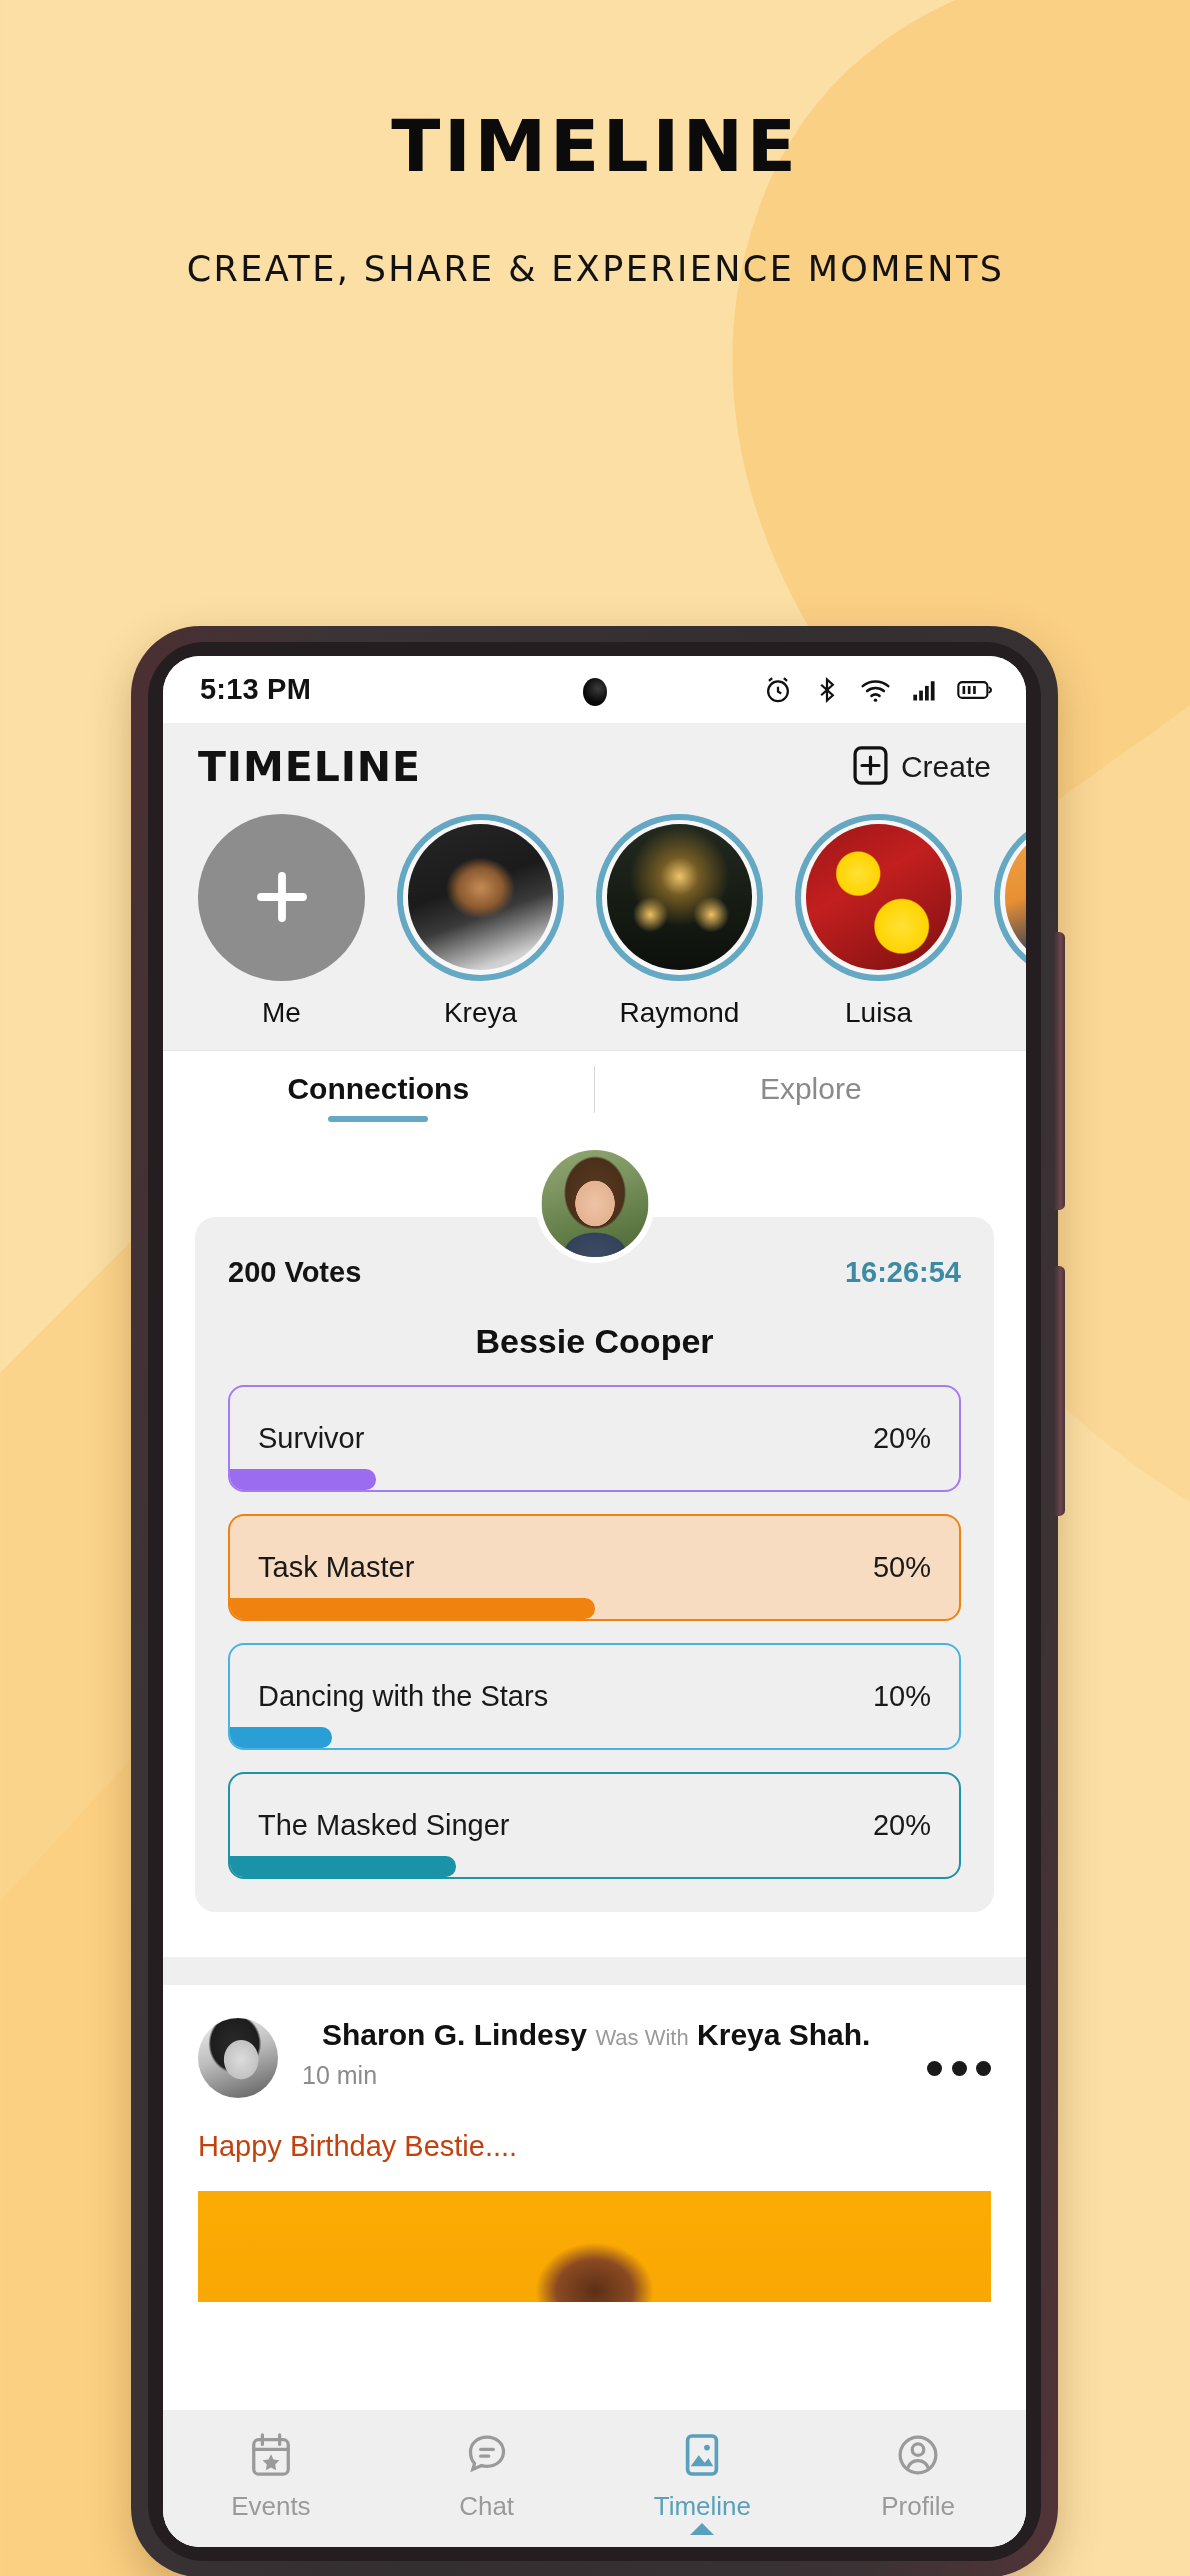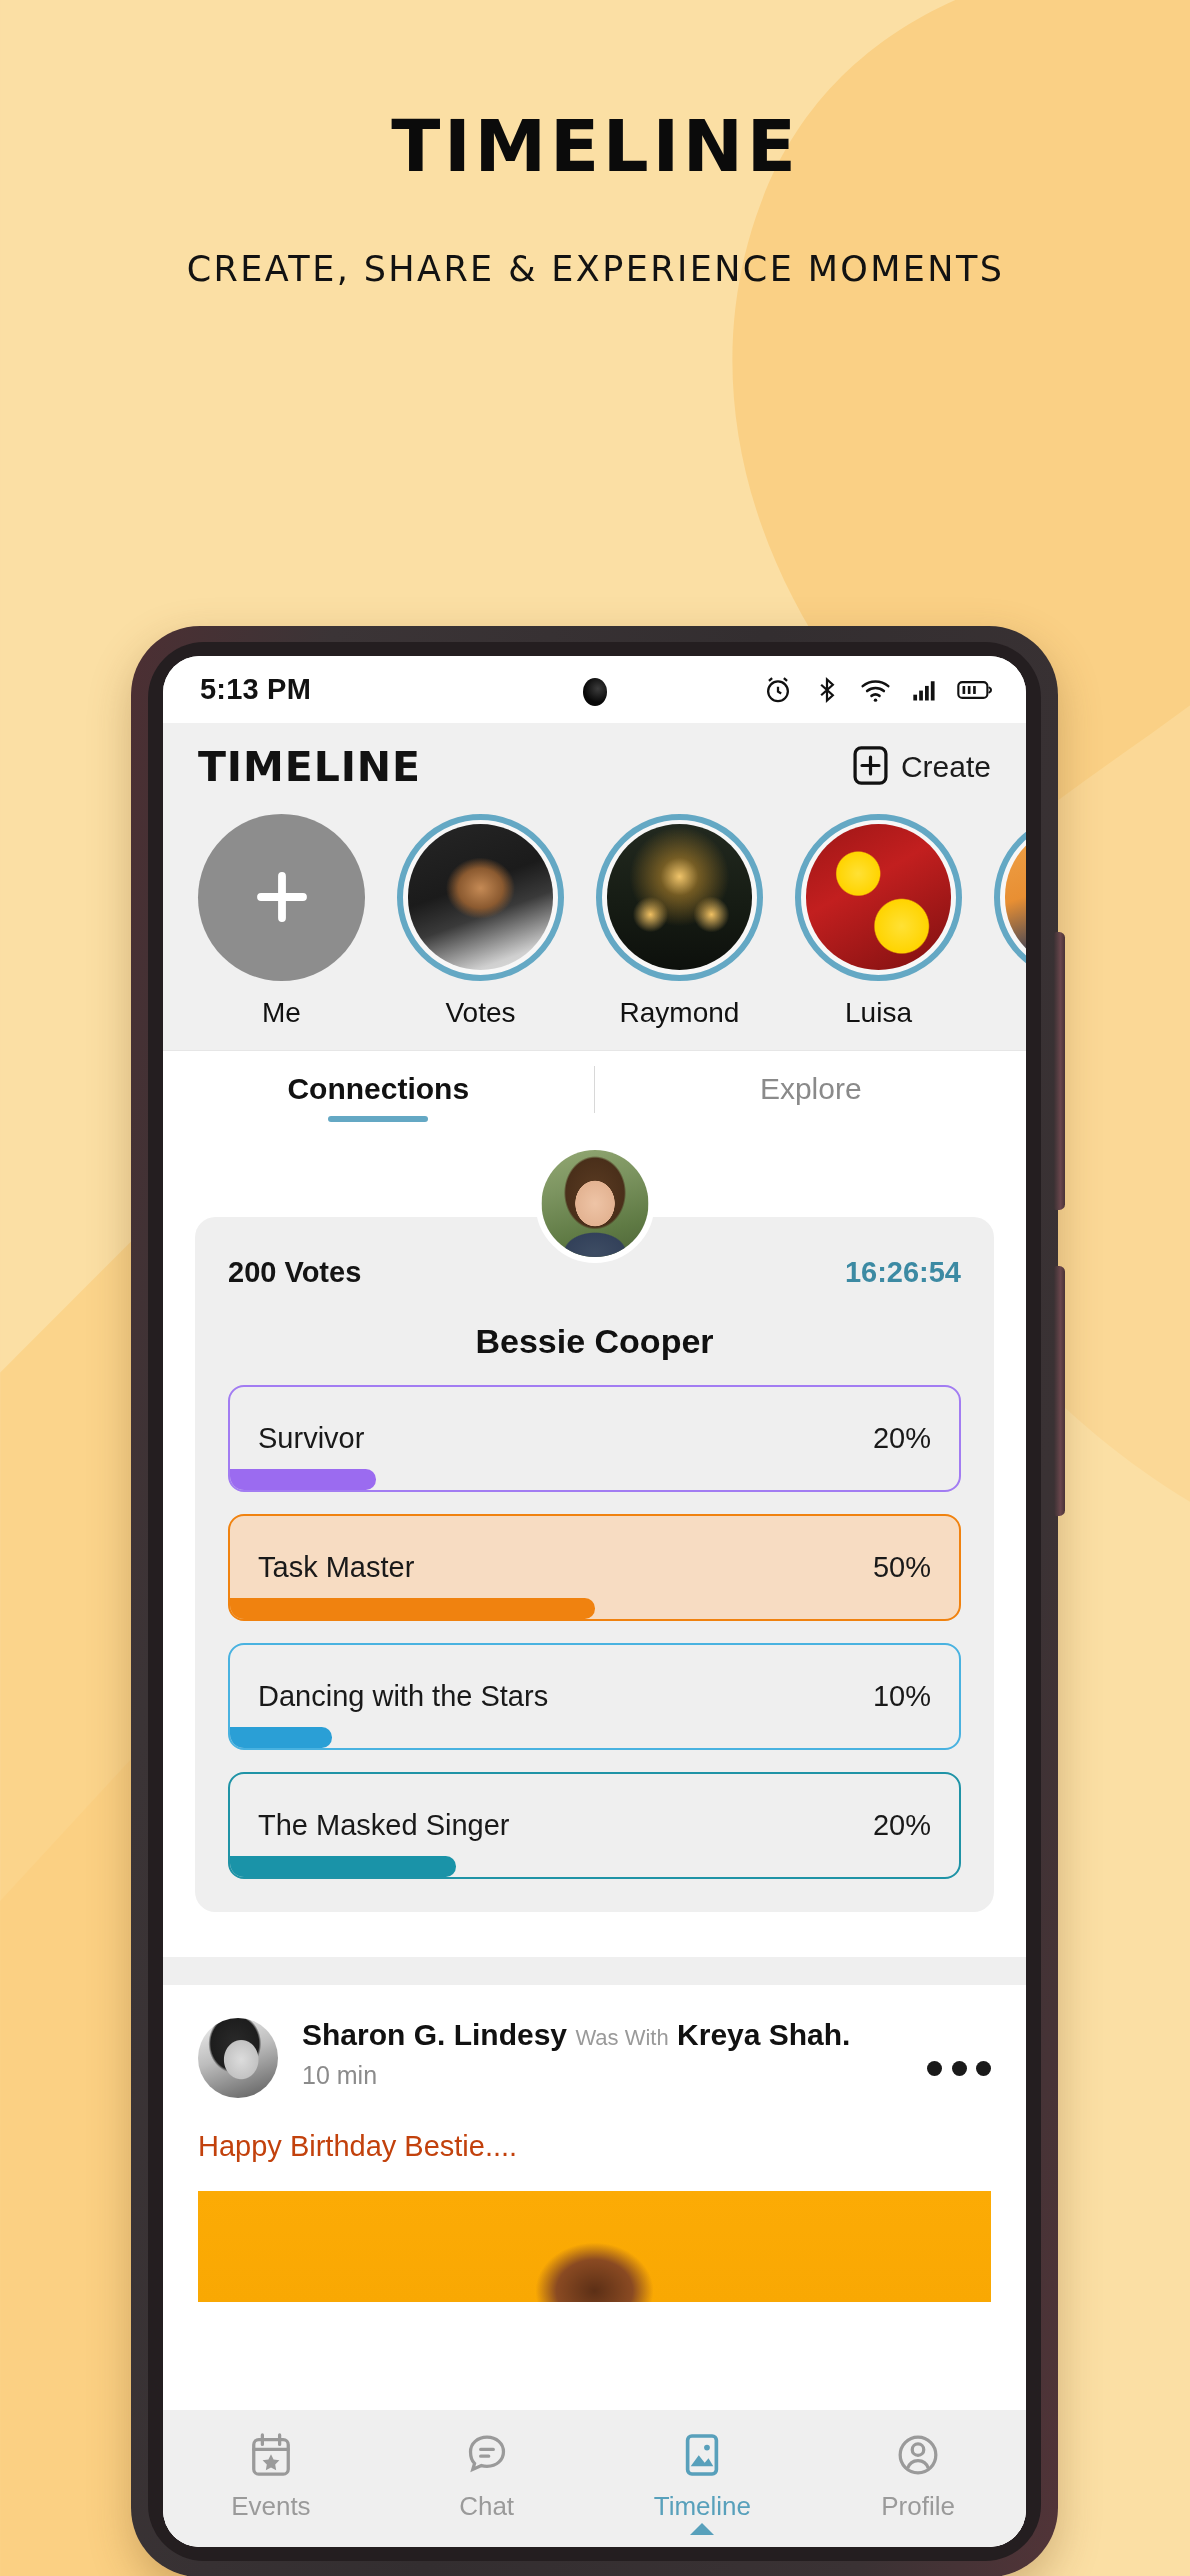--- a/index.html
+++ b/index.html
@@ -202,21 +202,21 @@
   #post { padding:33px 35px 0 35px; }
   #post-head { display:flex; align-items:flex-start; }
   #post-avatar {
     width:80px; height:80px; border-radius:50%; flex:0 0 auto; overflow:hidden;
     background:
       radial-gradient(ellipse 30% 34% at 54% 52%, #dcdcdc 0%, #c3c3c3 70%, transparent 74%),
       radial-gradient(ellipse 50% 56% at 46% 32%, #2a2a2a 0%, #1d1d1d 60%, transparent 66%),
       linear-gradient(160deg,#f3f3f3 0%,#bdbdbd 45%,#5a5a5a 100%);
   }
   #post-names { margin-left:24px; flex:1 1 auto; }
-  #post-line1 { font-size:30px; color:#111; }
+  #post-line1 { font-size:30px; color:#111;margin-left:20px; }
   #post-line1 .nm { font-weight:bold; }
   #post-line1 .wth { font-size:22px; color:#9a9a9a; }
   #post-time { margin-top:9.3px; font-size:25px; color:#8b8b8b; }
   #post-menu { display:flex; gap:9.3px; align-items:center; padding-top:43px; }
   #post-menu span { width:15px; height:15px; border-radius:50%; background:#1a1a1a; }
   #post-text { margin-top:32px; font-size:29px; color:#c2410c; }
   #post-photo {
     margin-top:28px; height:111px;
     background:
       radial-gradient(ellipse 12% 70% at 50% 90%, #5c2f16 0%, #8a4a22 40%, transparent 62%),
@@ -347,21 +347,21 @@
             </span>
           </div>
         </div>
         <div class="story-name">Me</div>
       </div>
 
       <div class="story">
         <div class="story-ring ringed">
           <div class="story-img ph-jhon"></div>
         </div>
-        <div class="story-name">Votes</div>
+        <div class="story-name">Kreya</div>
       </div>
 
       <div class="story">
         <div class="story-ring ringed">
           <div class="story-img ph-raymond"></div>
         </div>
         <div class="story-name">Raymond</div>
       </div>
 
       <div class="story">

